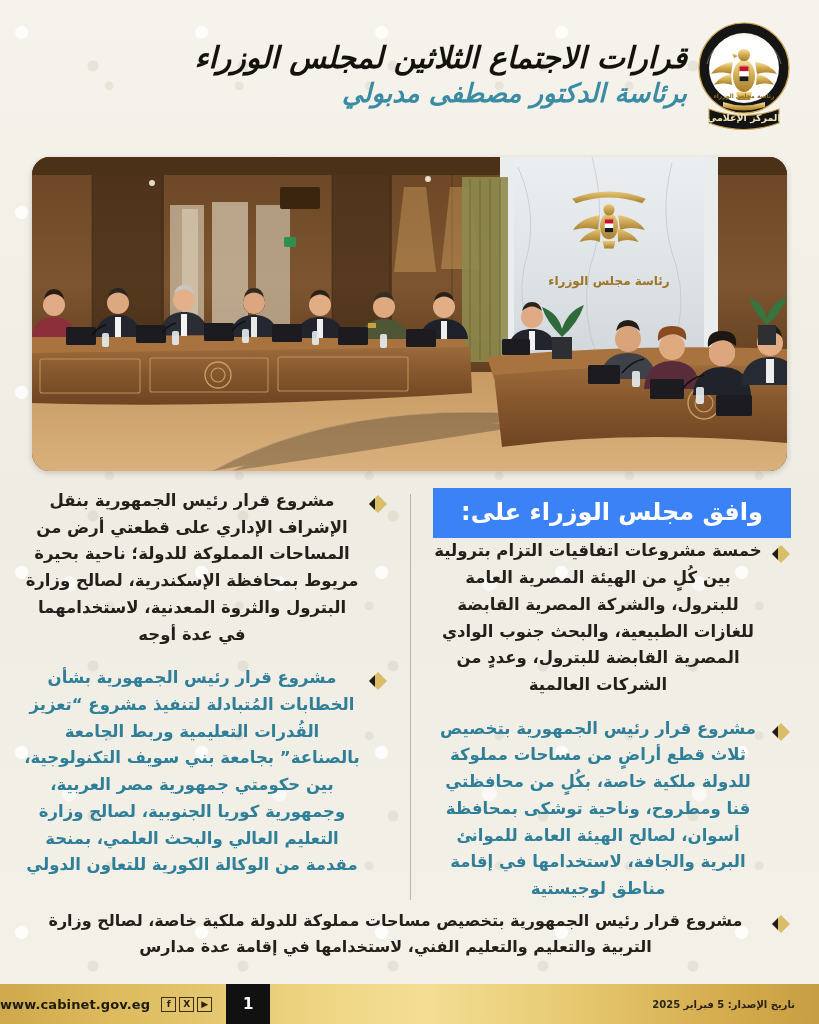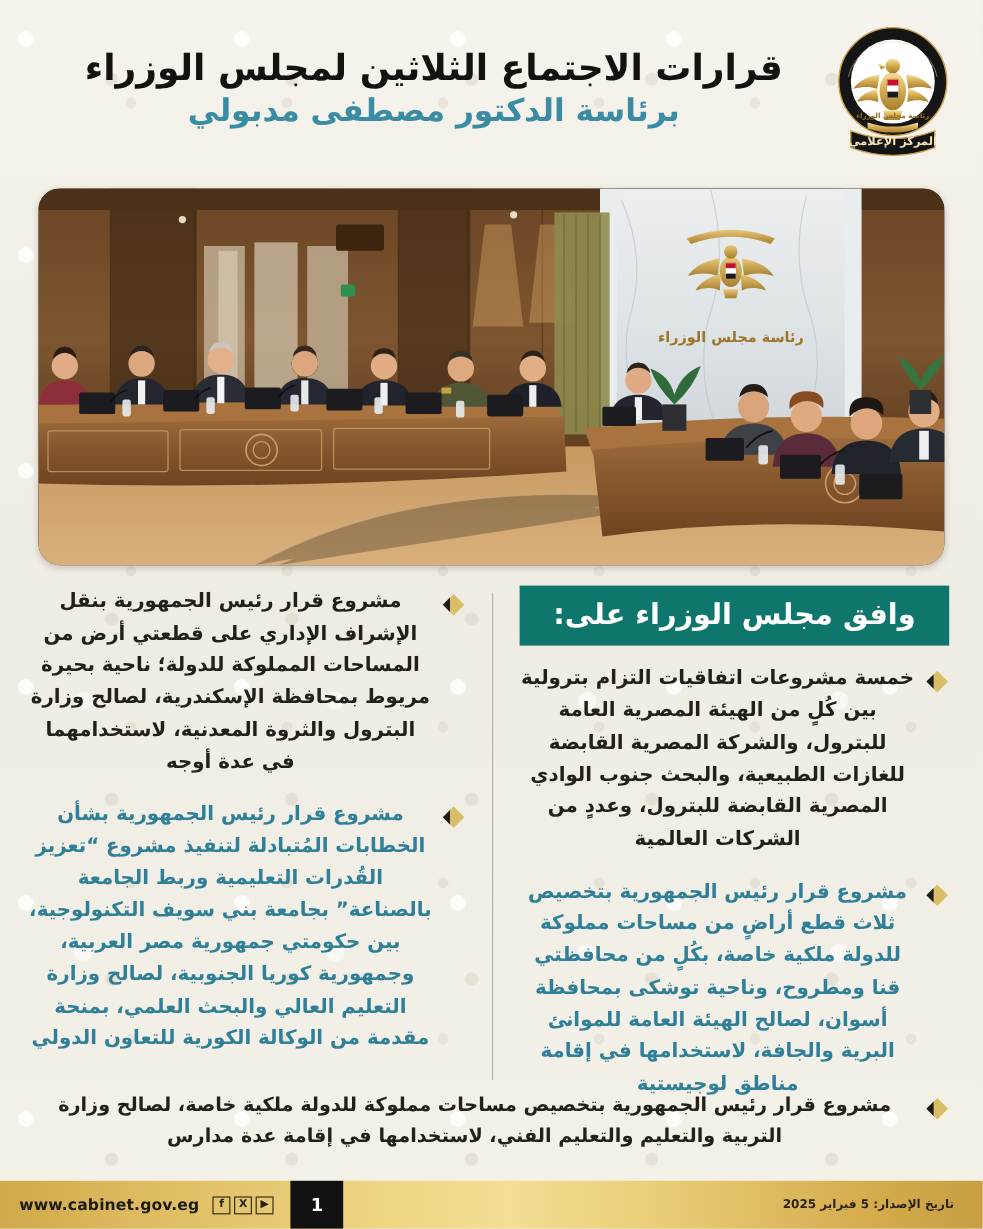--- a/index.html
+++ b/index.html
@@ -31,21 +31,21 @@
 
   .page { position:absolute; inset:0; }
 
   
   .header {
     position:absolute; top:0; left:0; right:0; height:150px;
     display:flex; align-items:center;
     padding:0 22px 0 26px;
   }
   .header-titles {
-    flex:1; text-align:center; padding-left:10px;
+    flex:1; text-align:right; padding-left:10px;font-style:italic;
   }
   .title-main {
     font-family:"DejaVu Sans", sans-serif;
     font-weight:bold;
     font-size:30px;
     color:#14120f;
     letter-spacing:-0.3px;
     line-height:1.25;
     white-space:nowrap;
   }
@@ -92,28 +92,27 @@
   .col-right { width:382px; flex:none; padding:0 10px 0 14px; }
   .divider {
     width:1px; background:#b9b4aa; flex:none;
     margin:6px 8px 6px 8px;
     align-self:stretch;
   }
   .col-left  { flex:1; padding:0 14px 0 6px; }
 
   
   .banner {
-    background:#0f766e;
+    background:#3b82f6;
     color:#ffffff;
     font-weight:bold;
     font-size:24px;
     text-align:center;
     padding:11px 10px 13px;
     line-height:1.1;
-    margin-bottom:14px;
   }
 
   
   .item {
     display:flex;
     align-items:flex-start;
     margin-bottom:17px;
   }
   .bullet {
     flex:none;
@@ -163,21 +162,20 @@
     font-size:10px;
     font-weight:bold;
     color:#2b2414;
     padding-right:24px;
     white-space:nowrap;
   }
   .footer-spacer { flex:1; }
   .footer-right {
     display:flex; align-items:center; gap:0;
     direction:ltr;
-    margin-left:16px;
   }
   .footer-url {
     font-size:13px;
     font-weight:bold;
     color:#1d1a10;
     letter-spacing:.1px;
     margin-right:11px;
     white-space:nowrap;
   }
   .social {

